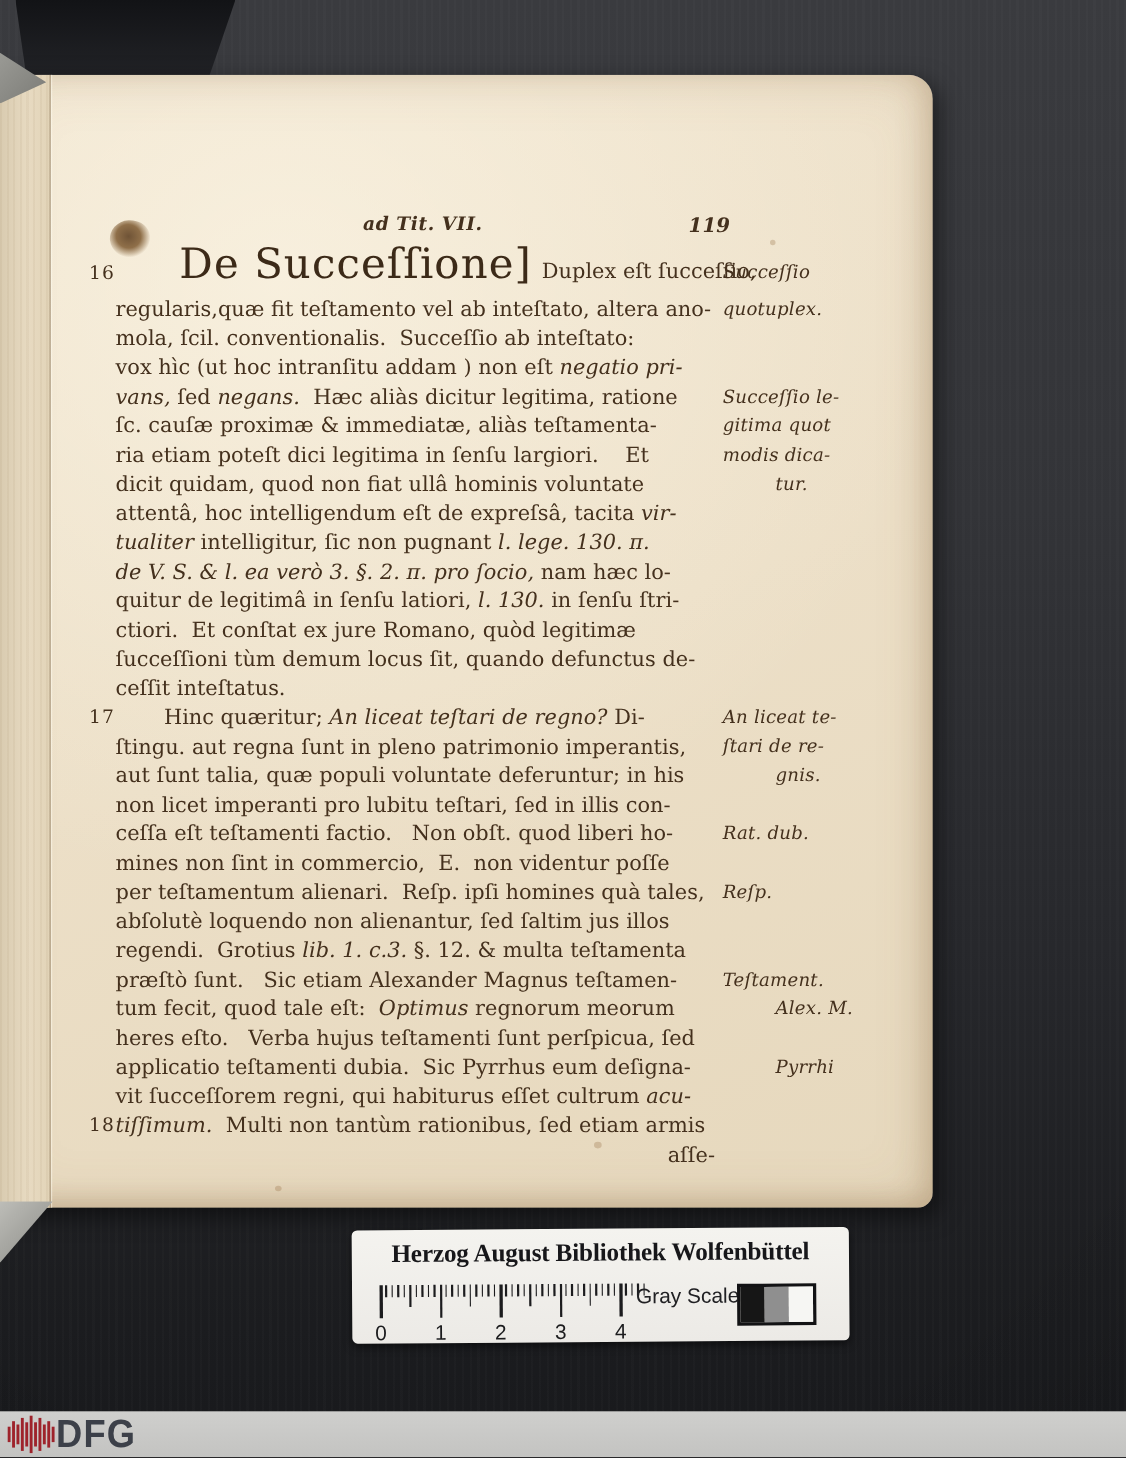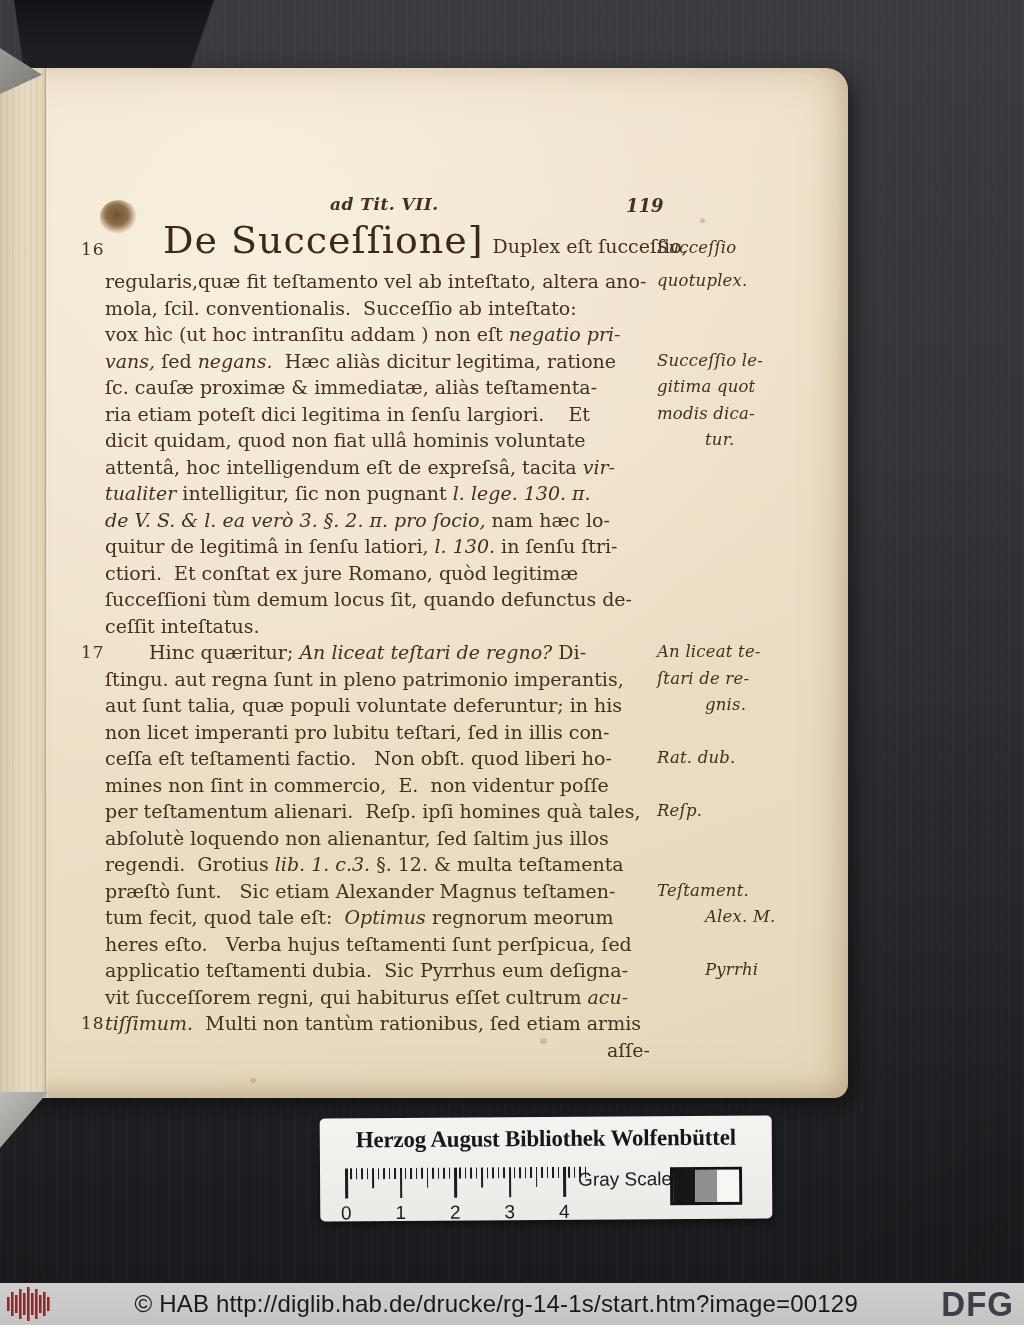--- a/index.html
+++ b/index.html
@@ -206,17 +206,16 @@
         <rect x="10" y="10" width="2.6" height="18" fill="#9e232b"></rect>
         <rect x="14" y="4" width="2.6" height="30" fill="#9e232b"></rect>
         <rect x="18" y="8" width="2.6" height="22" fill="#9e232b"></rect>
         <rect x="22" y="2" width="2.6" height="34" fill="#9e232b"></rect>
         <rect x="26" y="8" width="2.6" height="22" fill="#9e232b"></rect>
         <rect x="30" y="4" width="2.6" height="30" fill="#9e232b"></rect>
         <rect x="34" y="10" width="2.6" height="18" fill="#9e232b"></rect>
         <rect x="38" y="7" width="2.6" height="24" fill="#9e232b"></rect>
         <rect x="42" y="12" width="2.6" height="14" fill="#9e232b"></rect>
       </svg>
-    <div class="footer-url">© HAB http://diglib.hab.de/drucke/rg-14-1s/start.htm?image=00129</div>
     <div class="dfg" id="dfg" style="color: rgb(60, 64, 73);">DFG</div>
   </div>
 
 </div>
 
 </body></html>

